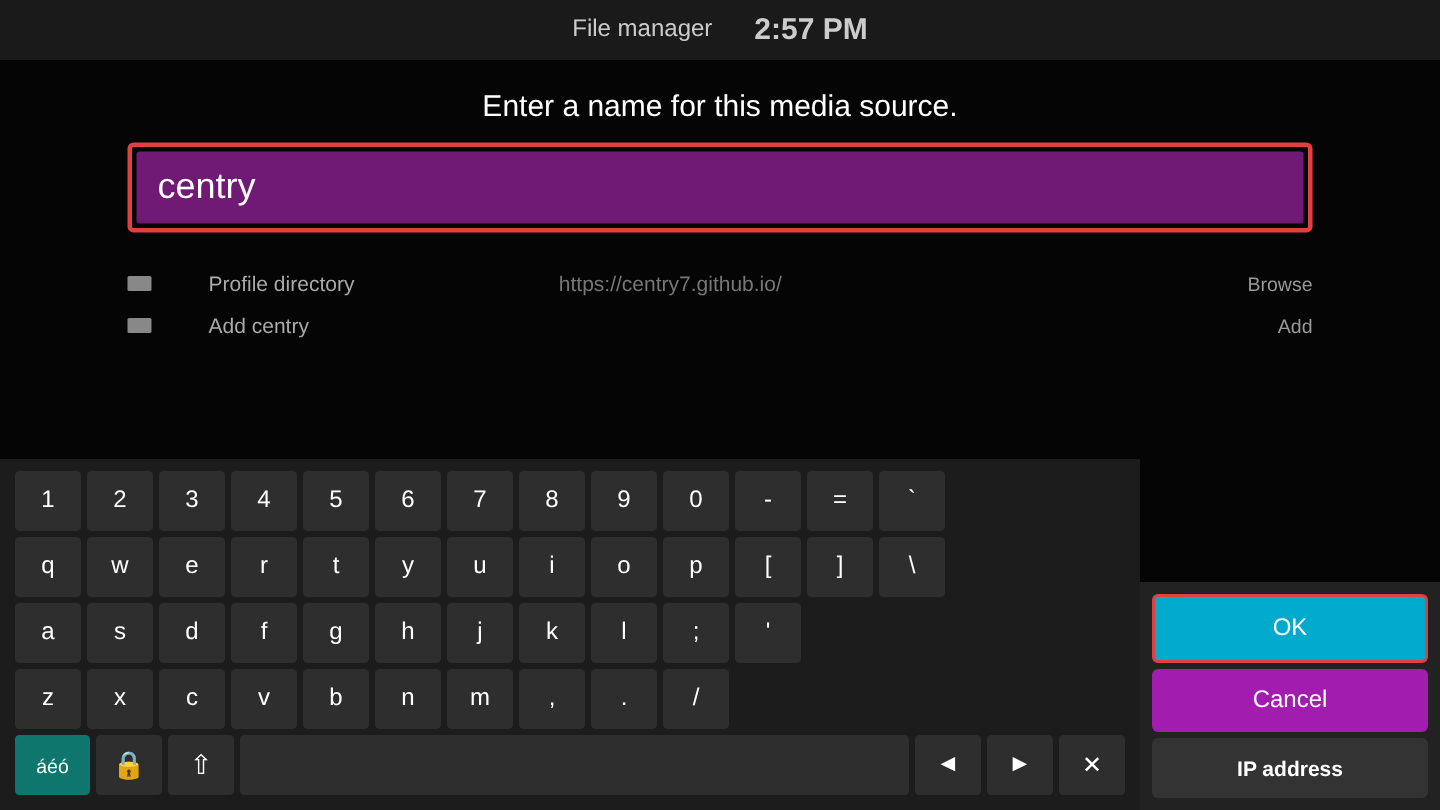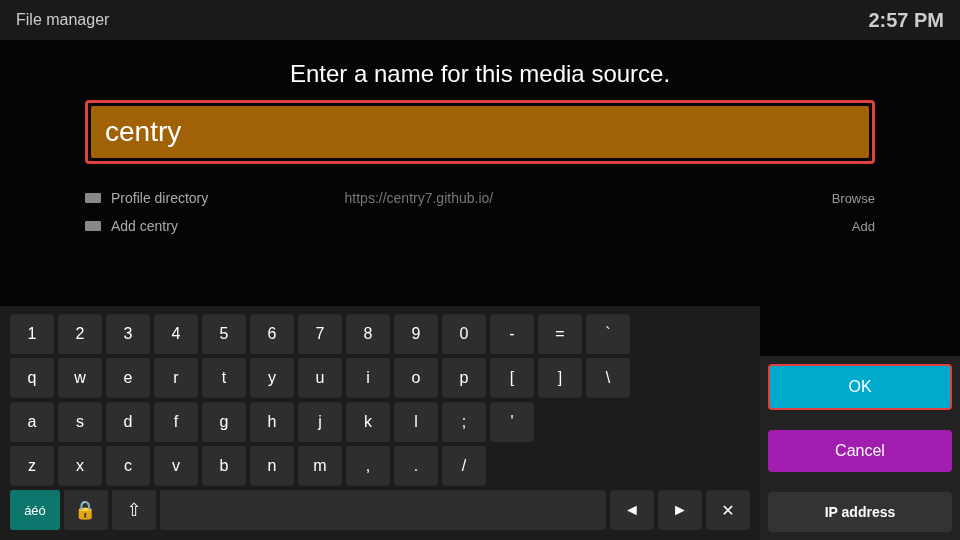--- a/index.html
+++ b/index.html
@@ -13,21 +13,21 @@
       position: relative;
     }
 
     
     .top-bar {
       position: absolute;
       top: 0; left: 0; right: 0;
       height: 40px;
       display: flex;
       align-items: center;
-      justify-content: space-between;
+      justify-content: center;
       padding: 0 16px;
       background: #1a1a1a;
     }
     .top-bar-title {
       font-size: 16px;
       color: #ccc;
     }
     .top-bar-time {
       font-size: 20px;
       color: #ccc;
@@ -41,56 +41,57 @@
       top: 40px; left: 0; right: 0; bottom: 0;
       background: rgba(0,0,0,0.7);
       display: flex;
       flex-direction: column;
       align-items: center;
     }
 
     
     .dialog-prompt {
       margin-top: 20px;
-      font-size: 24px;
+      font-size: 20px;
       color: #fff;
       text-align: center;
     }
 
     
     .input-wrapper {
       margin-top: 12px;
       width: 790px;
       border: 3px solid #e04040;
       border-radius: 4px;
       padding: 3px;
       background: transparent;
     }
     .text-input {
       width: 100%;
-      background: #a16207;
+      background: #701a75;
       border: none;
       outline: none;
       color: #fff;
-      font-size: 28px;
+      font-size: 24px;
       padding: 10px 14px;
       border-radius: 2px;
     }
 
     
     .fm-rows {
       width: 790px;
       margin-top: 20px;
     }
     .fm-row {
       display: flex;
       align-items: center;
       padding: 6px 0;
       font-size: 14px;
       color: #888;
+      gap: 28px;
     }
     .fm-row-icon {
       width: 16px;
       height: 10px;
       background: #888;
       margin-right: 10px;
       border-radius: 1px;
       flex-shrink: 0;
     }
     .fm-row-label {
@@ -156,21 +157,21 @@
     .right-panel {
       position: absolute;
       bottom: 0;
       right: 0;
       width: 200px;
       background: #222;
       display: flex;
       flex-direction: column;
       align-items: stretch;
       padding: 8px;
-      gap: 20px;
+      gap: 4px;
     }
 
     .panel-btn {
       padding: 12px 10px;
       text-align: center;
       font-size: 16px;
       border-radius: 4px;
       cursor: pointer;
       color: #fff;
       user-select: none;

